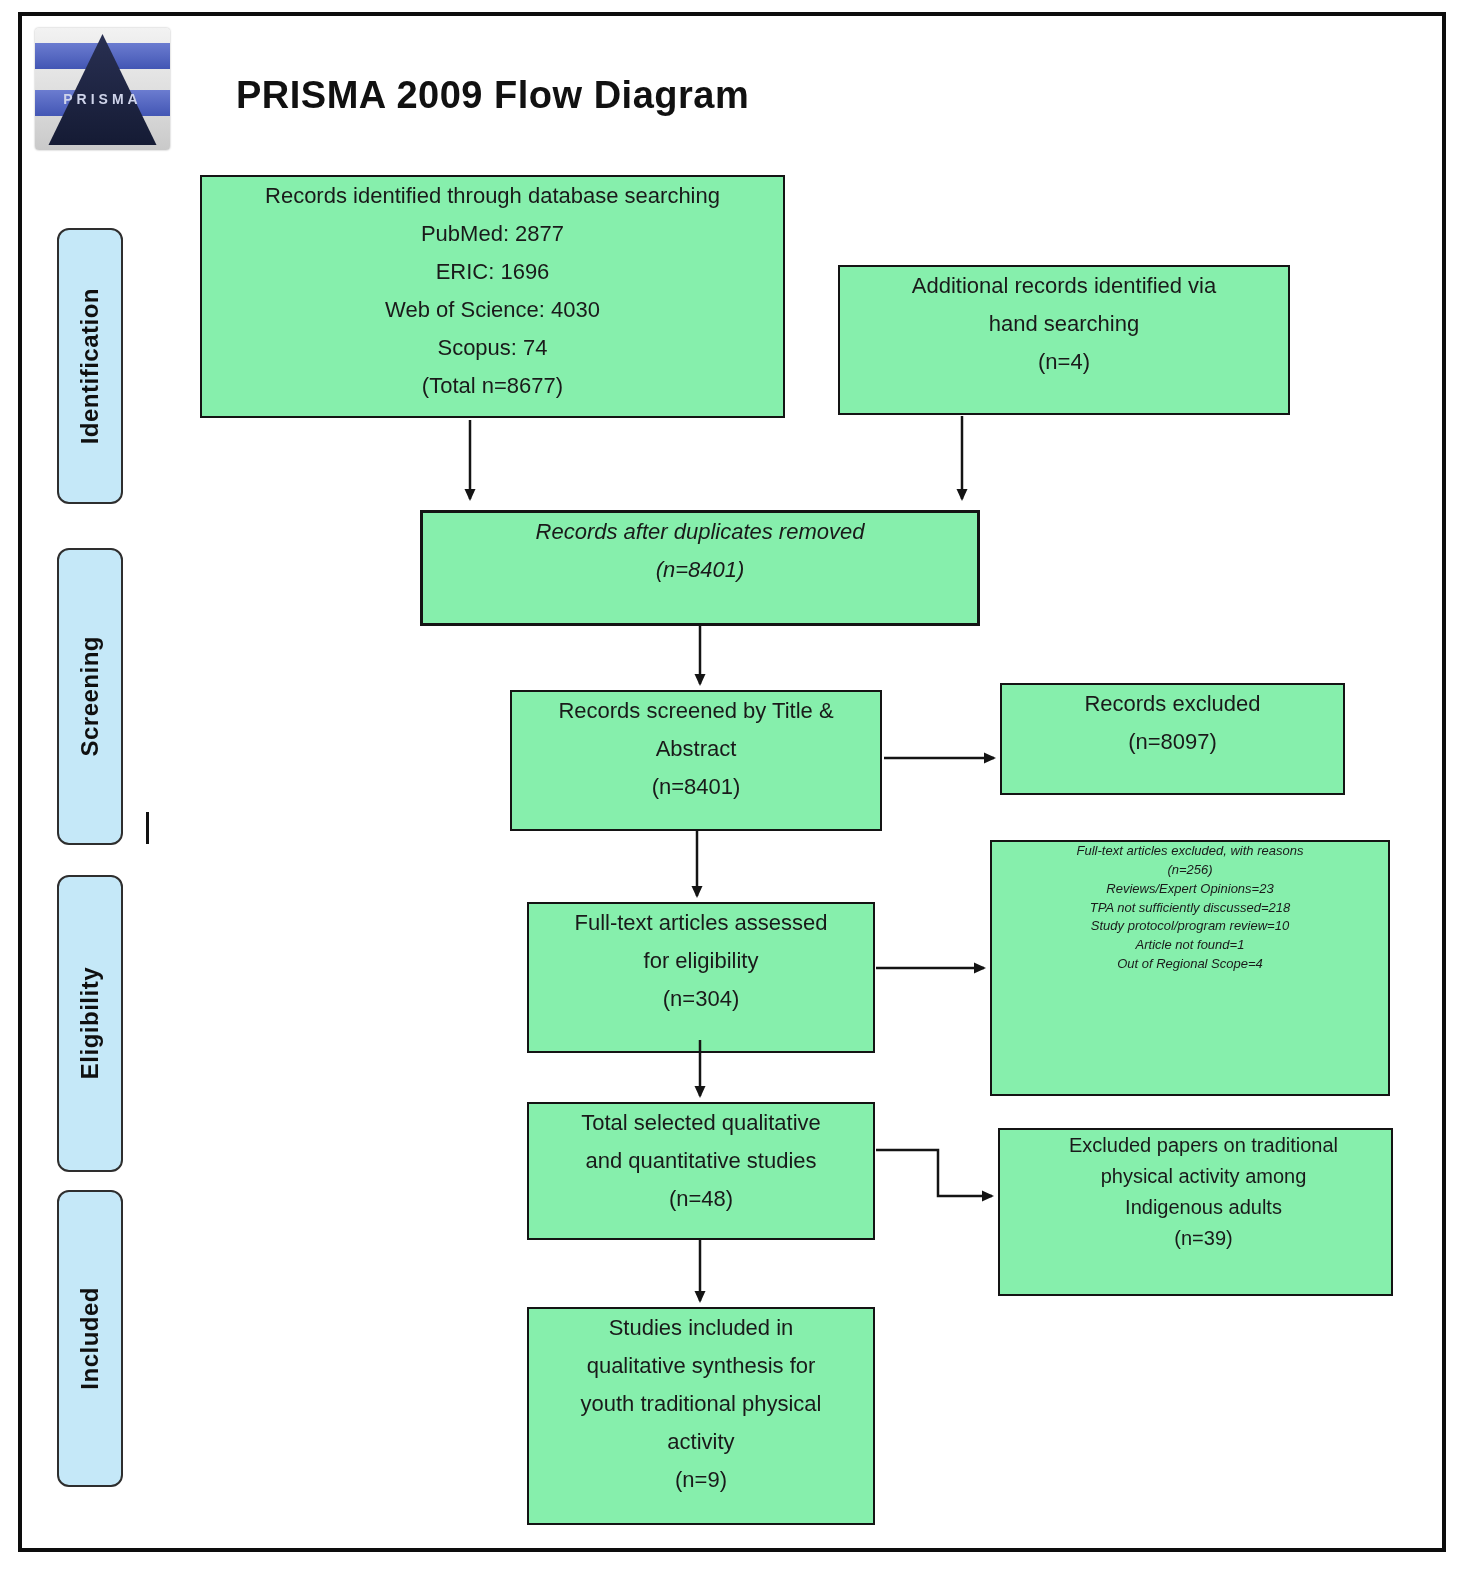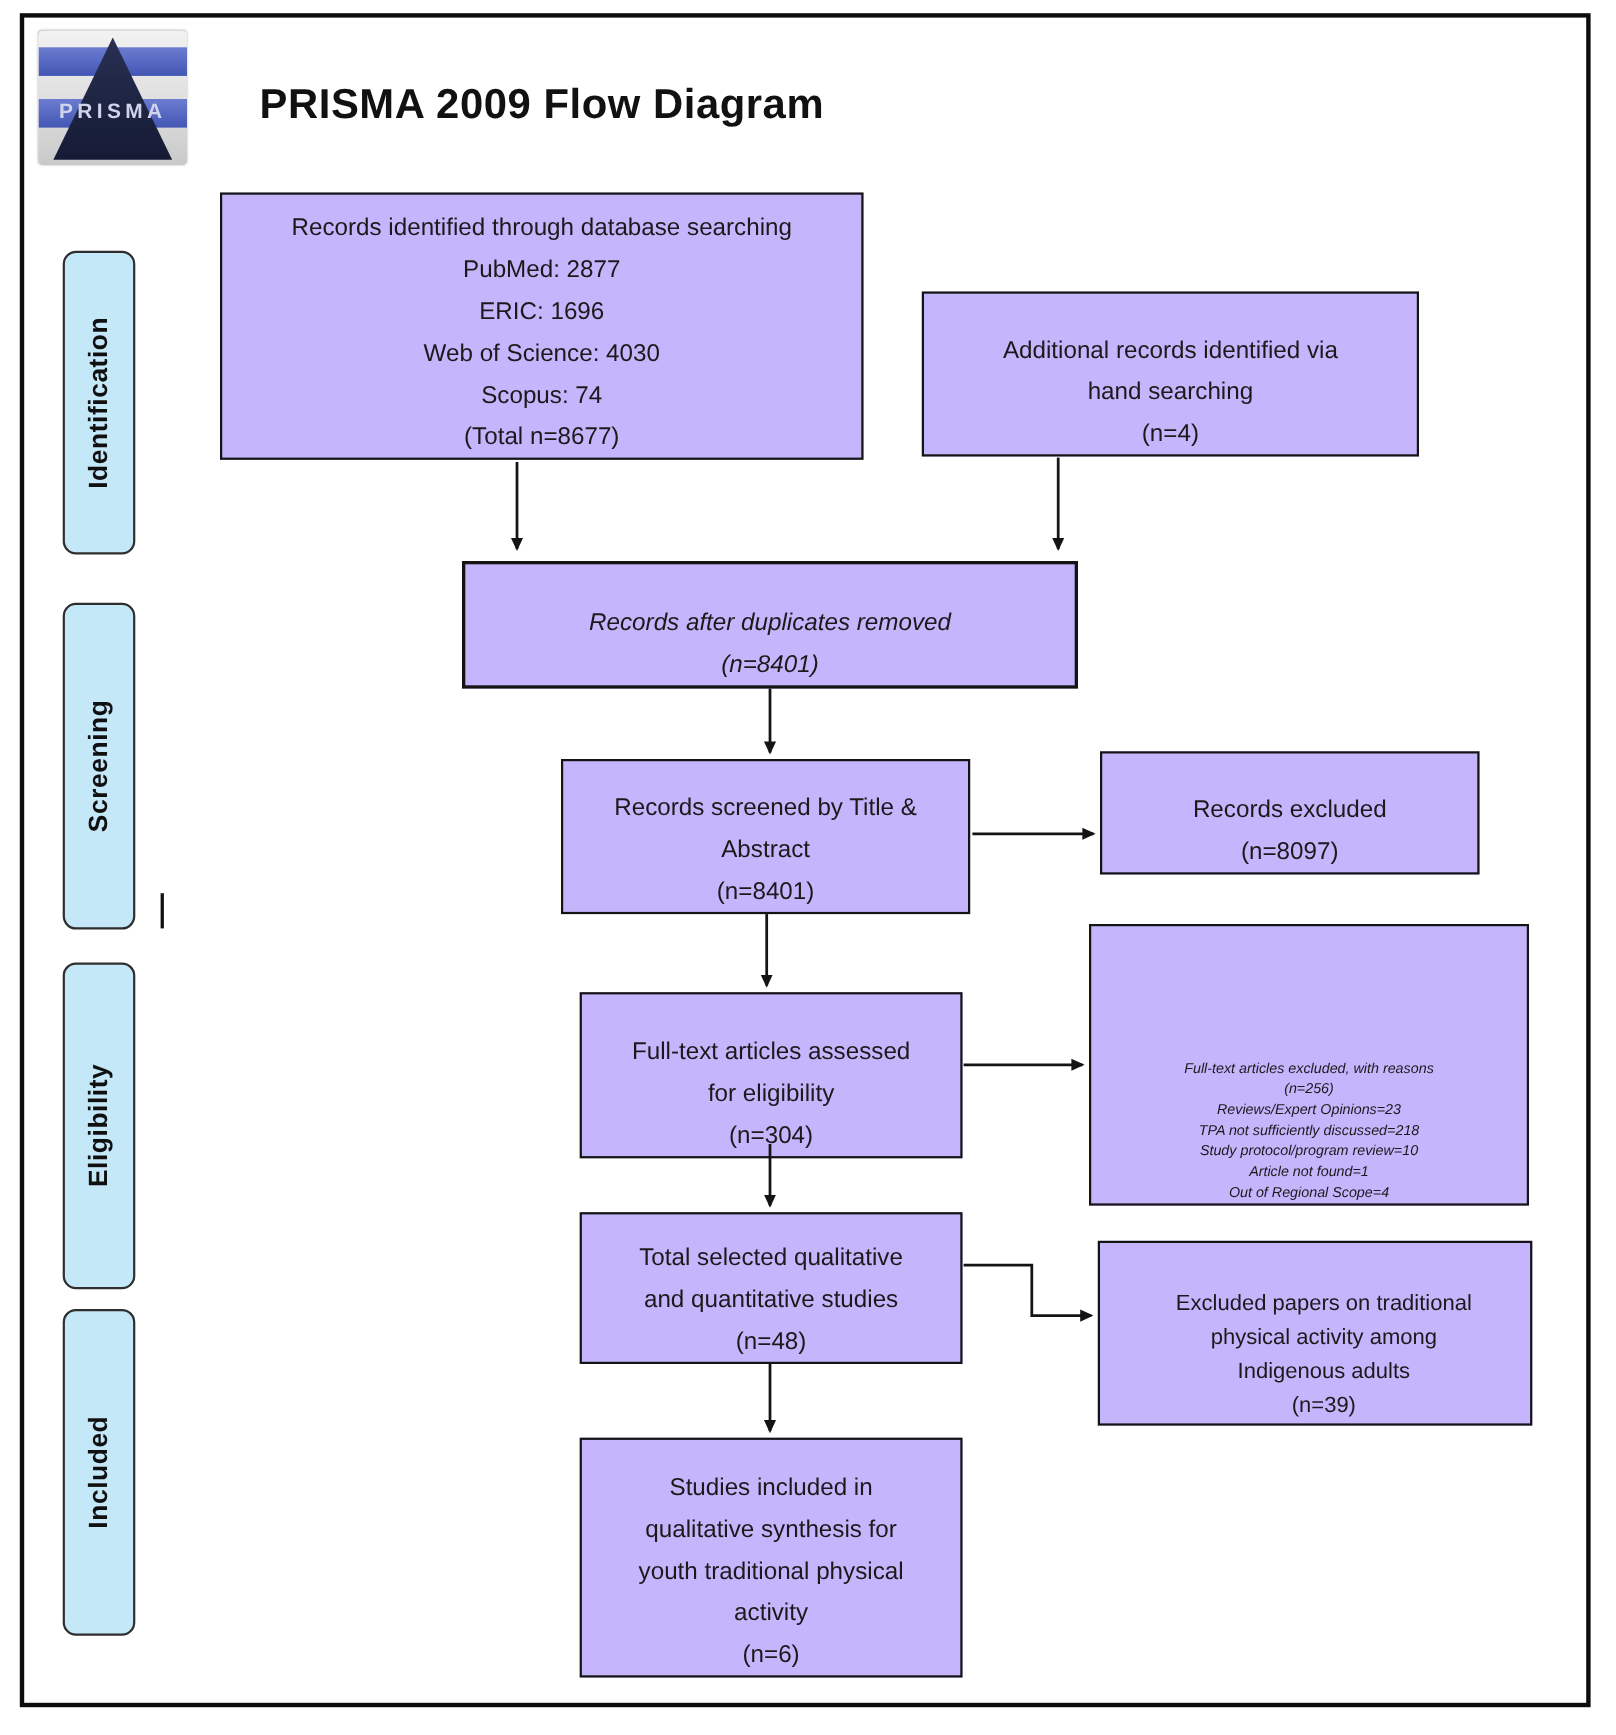--- a/index.html
+++ b/index.html
@@ -21,21 +21,21 @@
   .logo-bar.b1{top:15px;}
   .logo-bar.b2{top:62px;}
   .logo-tri{
     position:absolute;left:0;top:0;width:100%;height:100%;
     background:linear-gradient(180deg,#2a3154,#141a33);
     clip-path:polygon(50% 5%,90% 96%,10% 96%);
     filter:drop-shadow(1px 2px 2px rgba(0,0,0,.45));
   }
   .logo-text{
     position:absolute;left:0;top:63px;width:100%;text-align:center;
-    font-size:19px;font-weight:bold;letter-spacing:4px;color:#cfd4ea;z-index:3;
+    font-size:14px;font-weight:bold;letter-spacing:4px;color:#cfd4ea;z-index:3;
   }
   
   .title{
     position:absolute;left:236px;top:74px;font-size:38px;font-weight:bold;
     letter-spacing:.5px;color:#111;
   }
   
   .stage{
     position:absolute;left:57px;width:66px;
     background:#c5e8f8;border:2px solid #2e2e2e;border-radius:12px;
@@ -44,22 +44,22 @@
   .stage span{
     writing-mode:vertical-rl;transform:rotate(180deg);
     font-weight:bold;font-size:24px;color:#101010;letter-spacing:.5px;white-space:nowrap;
   }
   .st-identification{top:228px;height:276px;}
   .st-screening{top:548px;height:297px;}
   .st-eligibility{top:875px;height:297px;}
   .st-included{top:1190px;height:297px;}
   
   .box{
-    position:absolute;background:#c4b5fd;border:2px solid #141414;box-sizing:border-box;
-    display:flex;align-items:flex-end;justify-content:center;text-align:center;
+    position:absolute;background:#86efac;border:2px solid #141414;box-sizing:border-box;
+    display:flex;align-items:flex-start;justify-content:center;text-align:center;
   }
   .box .lines{white-space:pre-line;font-size:22px;line-height:1.73;color:#1a1a1a;}
   .bx-db{left:200px;top:175px;width:585px;height:243px;}
   .bx-hand{left:838px;top:265px;width:452px;height:150px;}
   .bx-dup{left:420px;top:510px;width:560px;height:116px;border-width:3px;font-style:italic;}
   .bx-screen{left:510px;top:690px;width:372px;height:141px;}
   .bx-recexcl{left:1000px;top:683px;width:345px;height:112px;}
   .bx-ft{left:527px;top:902px;width:348px;height:151px;}
   .bx-ftexcl{left:990px;top:840px;width:400px;height:256px;}
   .bx-ftexcl .lines{font-size:13px;line-height:1.45;font-style:italic;}
@@ -149,21 +149,21 @@
   <div class="lines">Excluded papers on traditional
 physical activity among
 Indigenous adults
 (n=39)</div>
 </div>
 <div class="box bx-incl">
   <div class="lines">Studies included in
 qualitative synthesis for
 youth traditional physical
 activity
-(n=6)</div>
+(n=9)</div>
 </div>
 
 <svg class="arrows" width="1469" height="1577" viewBox="0 0 1469 1577">
   <defs>
     <marker id="ah" markerWidth="13" markerHeight="12" refX="10" refY="6" orient="auto" markerUnits="userSpaceOnUse">
       <path d="M0,0.5 L12,6 L0,11.5 Z" fill="#141414"></path>
     </marker>
   </defs>
   <g stroke="#141414" stroke-width="2.5" fill="none">
     <line x1="470" y1="420" x2="470" y2="499" marker-end="url(#ah)"></line>

